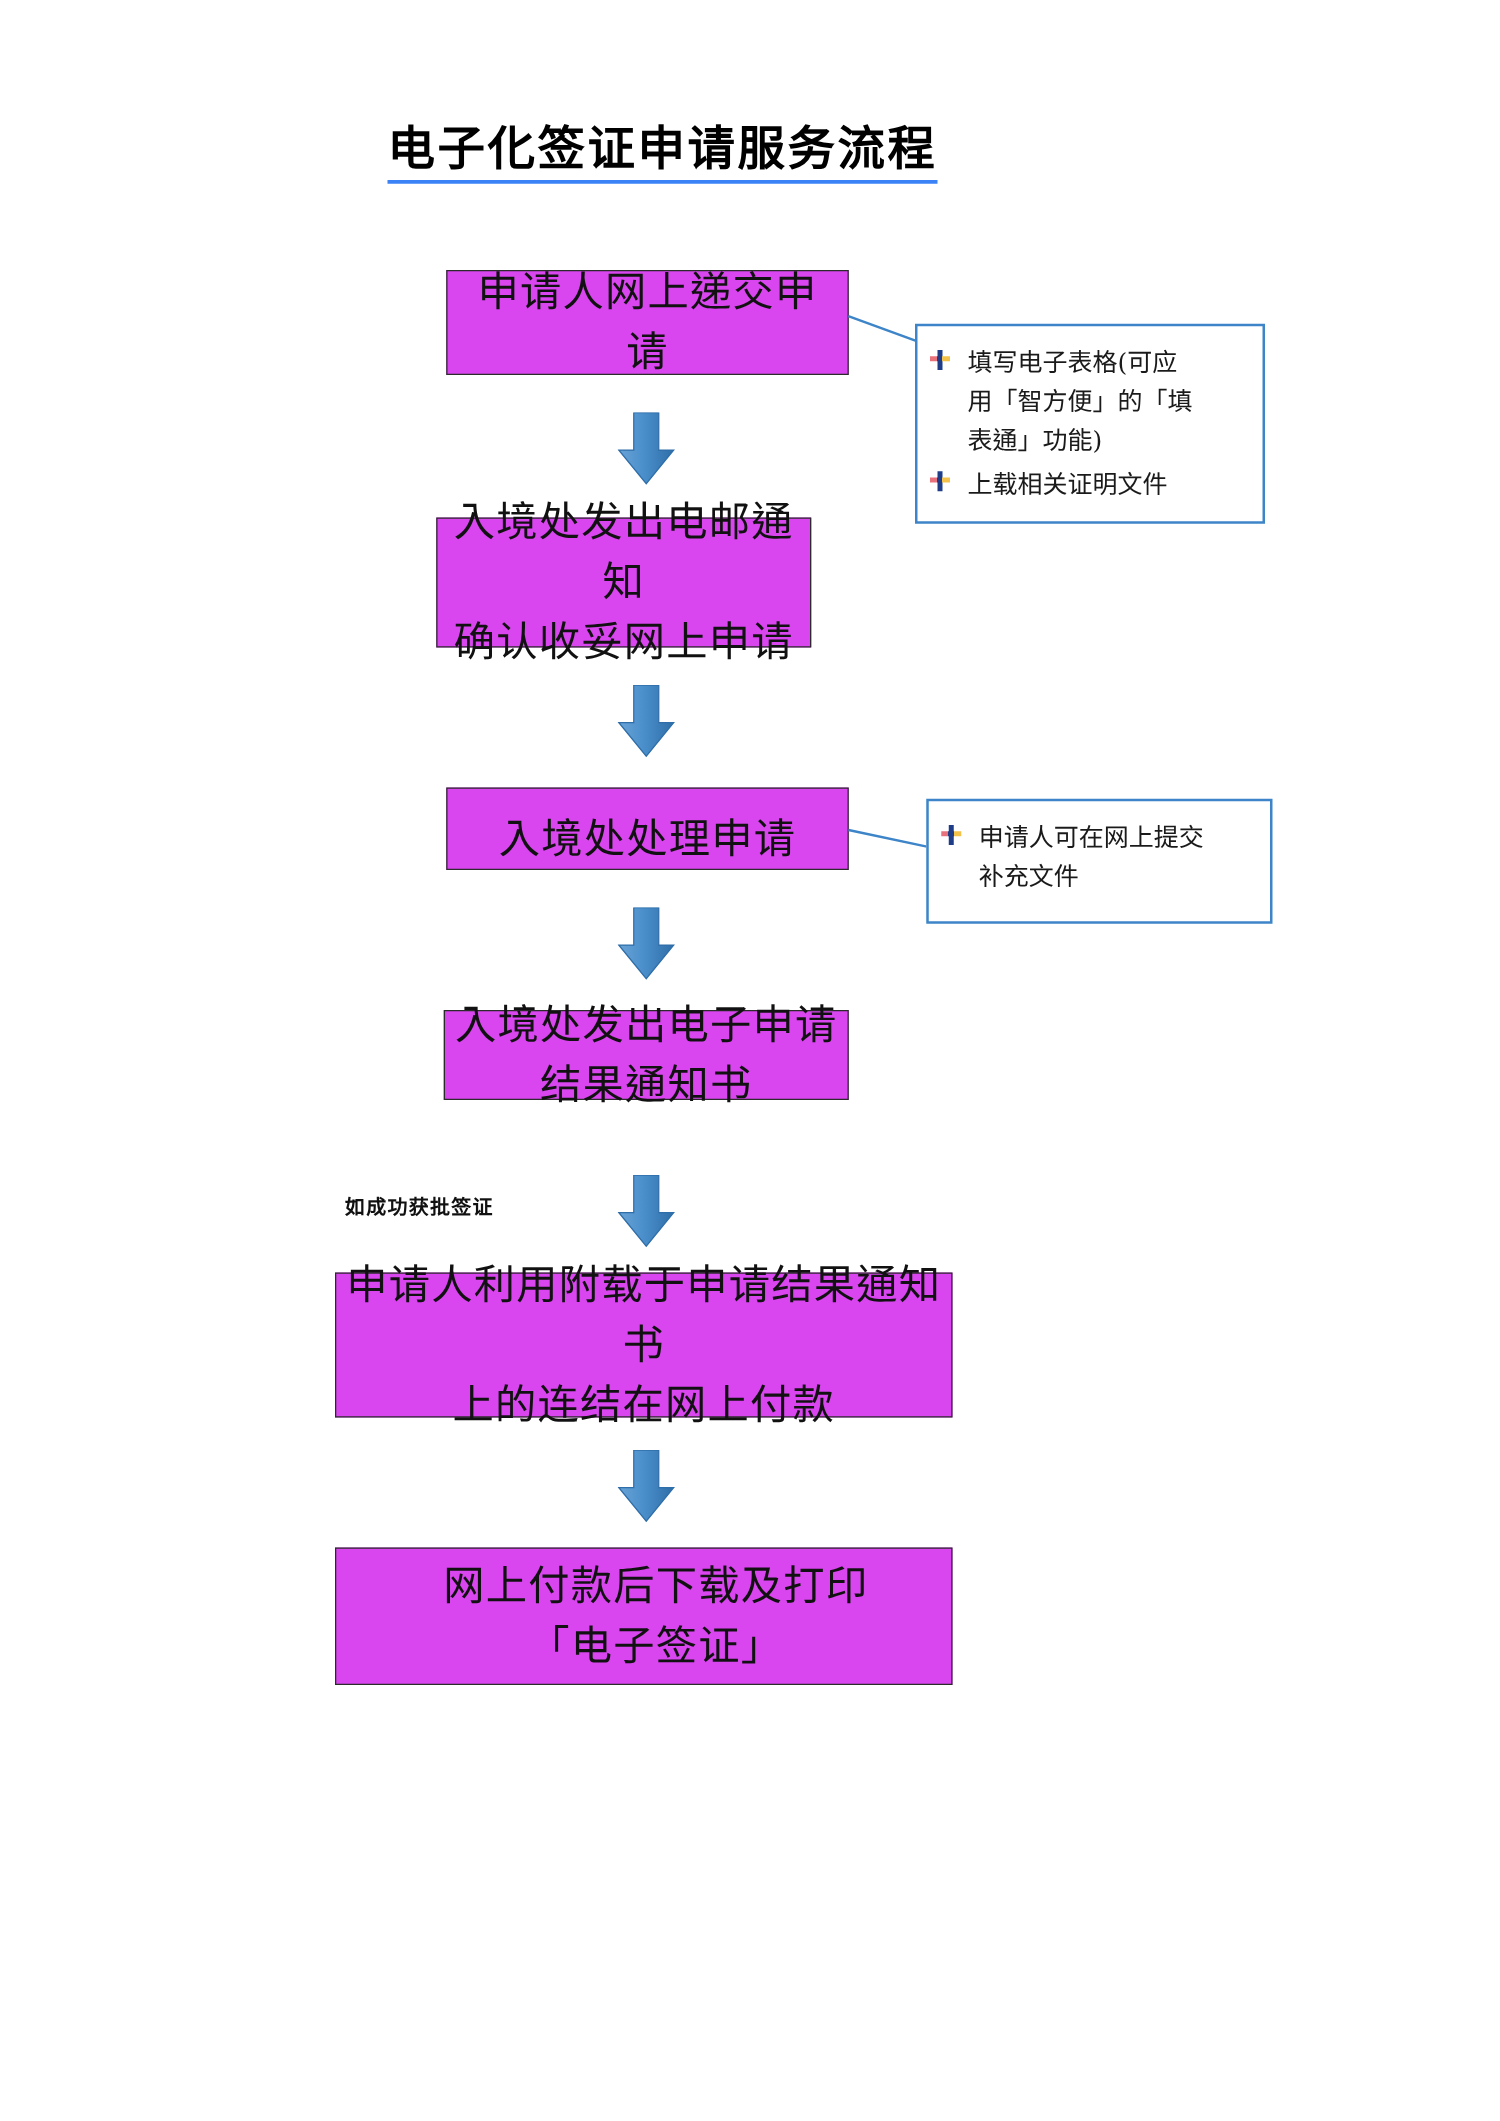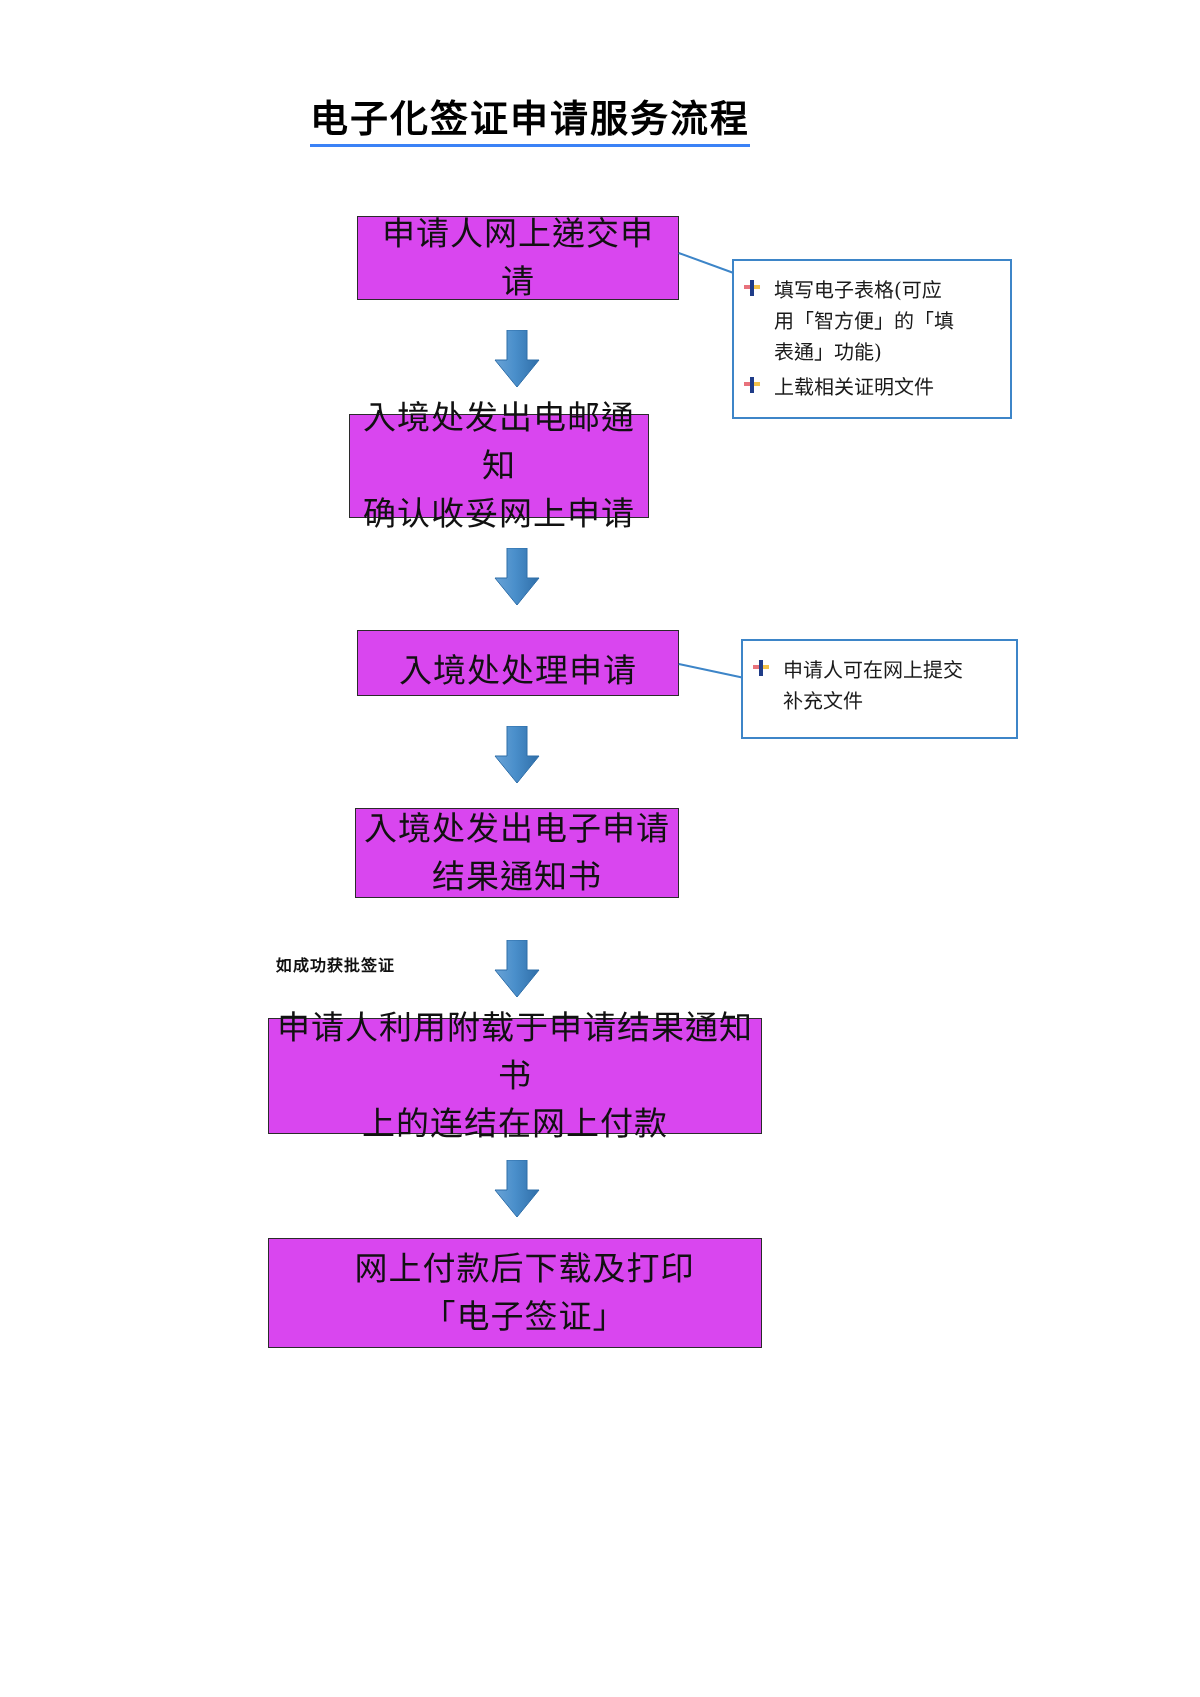--- a/index.html
+++ b/index.html
@@ -53,21 +53,21 @@
   }
   .proc-box .box-text {
     display: block;
     white-space: pre-line;
     padding: 0 8px;
   }
 
   #box1 { left: 357px; top: 216px;  width: 322px; height: 84px; }
   #box2 { left: 349px; top: 414px;  width: 300px; height: 104px; }
   #box3 { left: 357px; top: 630px;  width: 322px; height: 66px; align-items: flex-end; }
-  #box4 { left: 355px; top: 808px;  width: 324px; height: 90px; }
+  #box4 { left: 355px; top: 808px;  width: 324px; height: 72px; }
   #box5 { left: 268px; top: 1018px; width: 494px; height: 116px; }
   #box6 { left: 268px; top: 1238px; width: 494px; height: 110px; padding-left: 19px; }
 
   
   .note-box {
     position: absolute;
     box-sizing: border-box;
     border: 2px solid #3d85c8;
     background: #ffffff;
     padding: 14px 12px 12px 10px;

